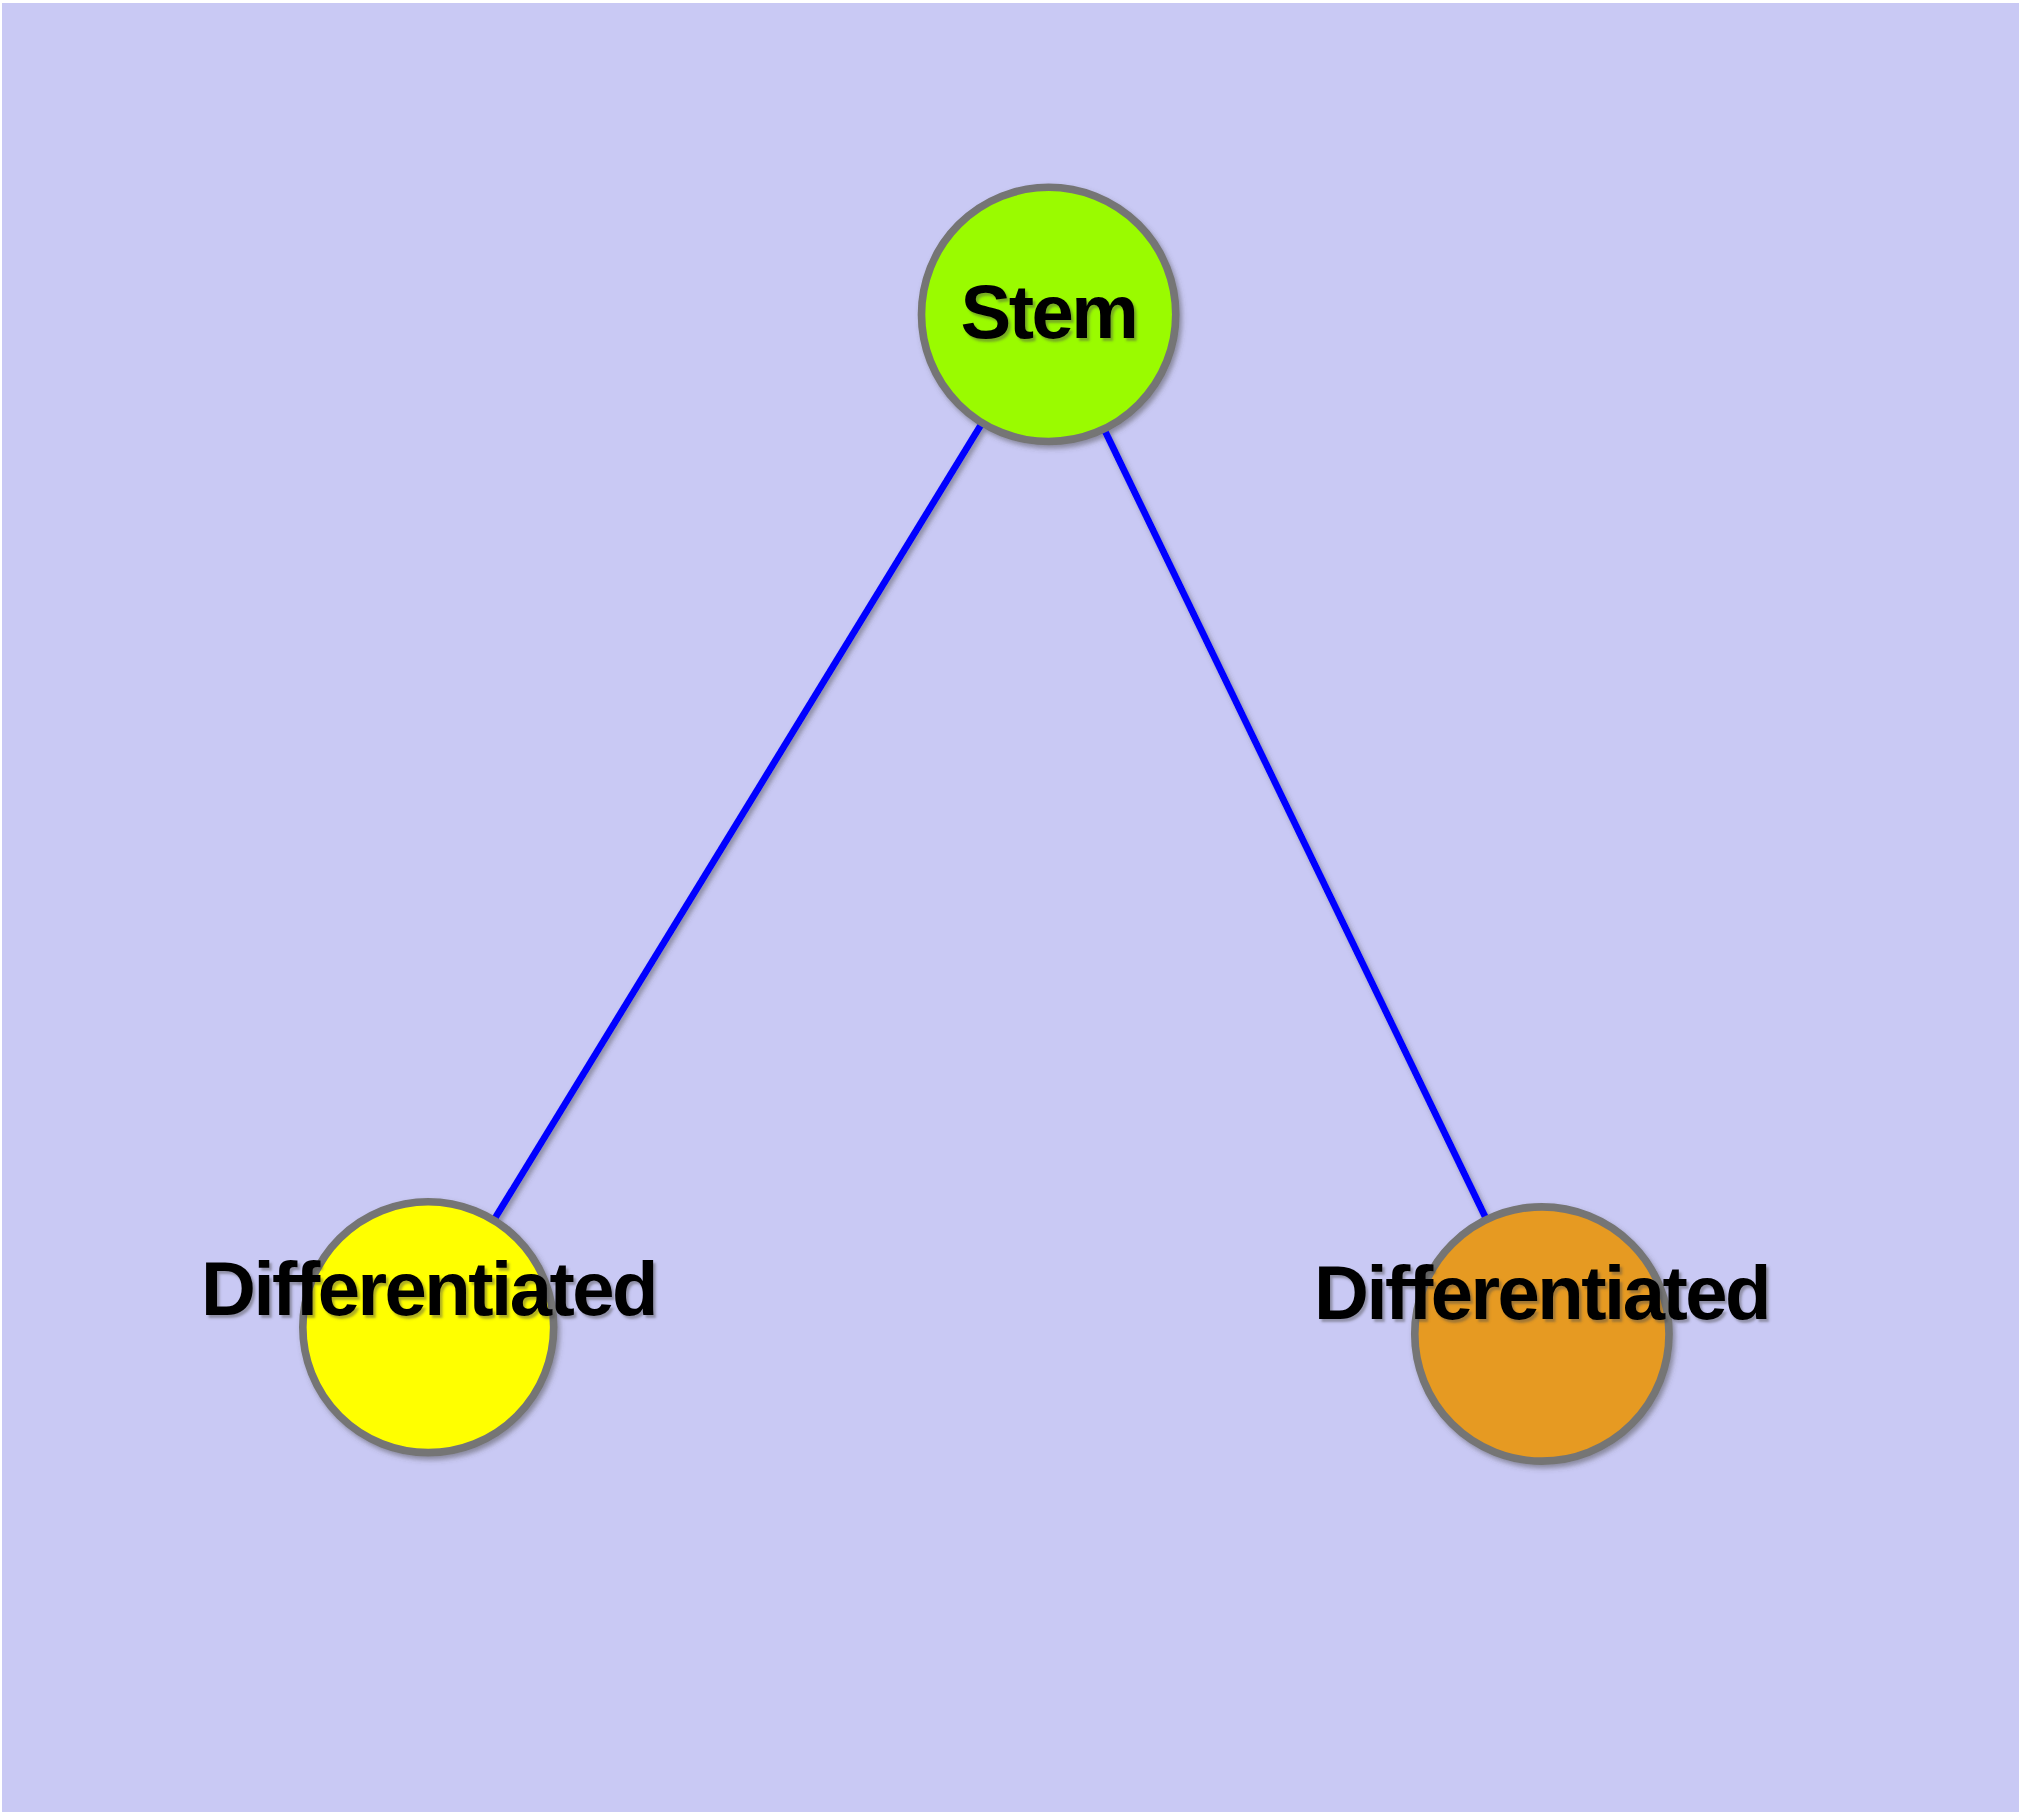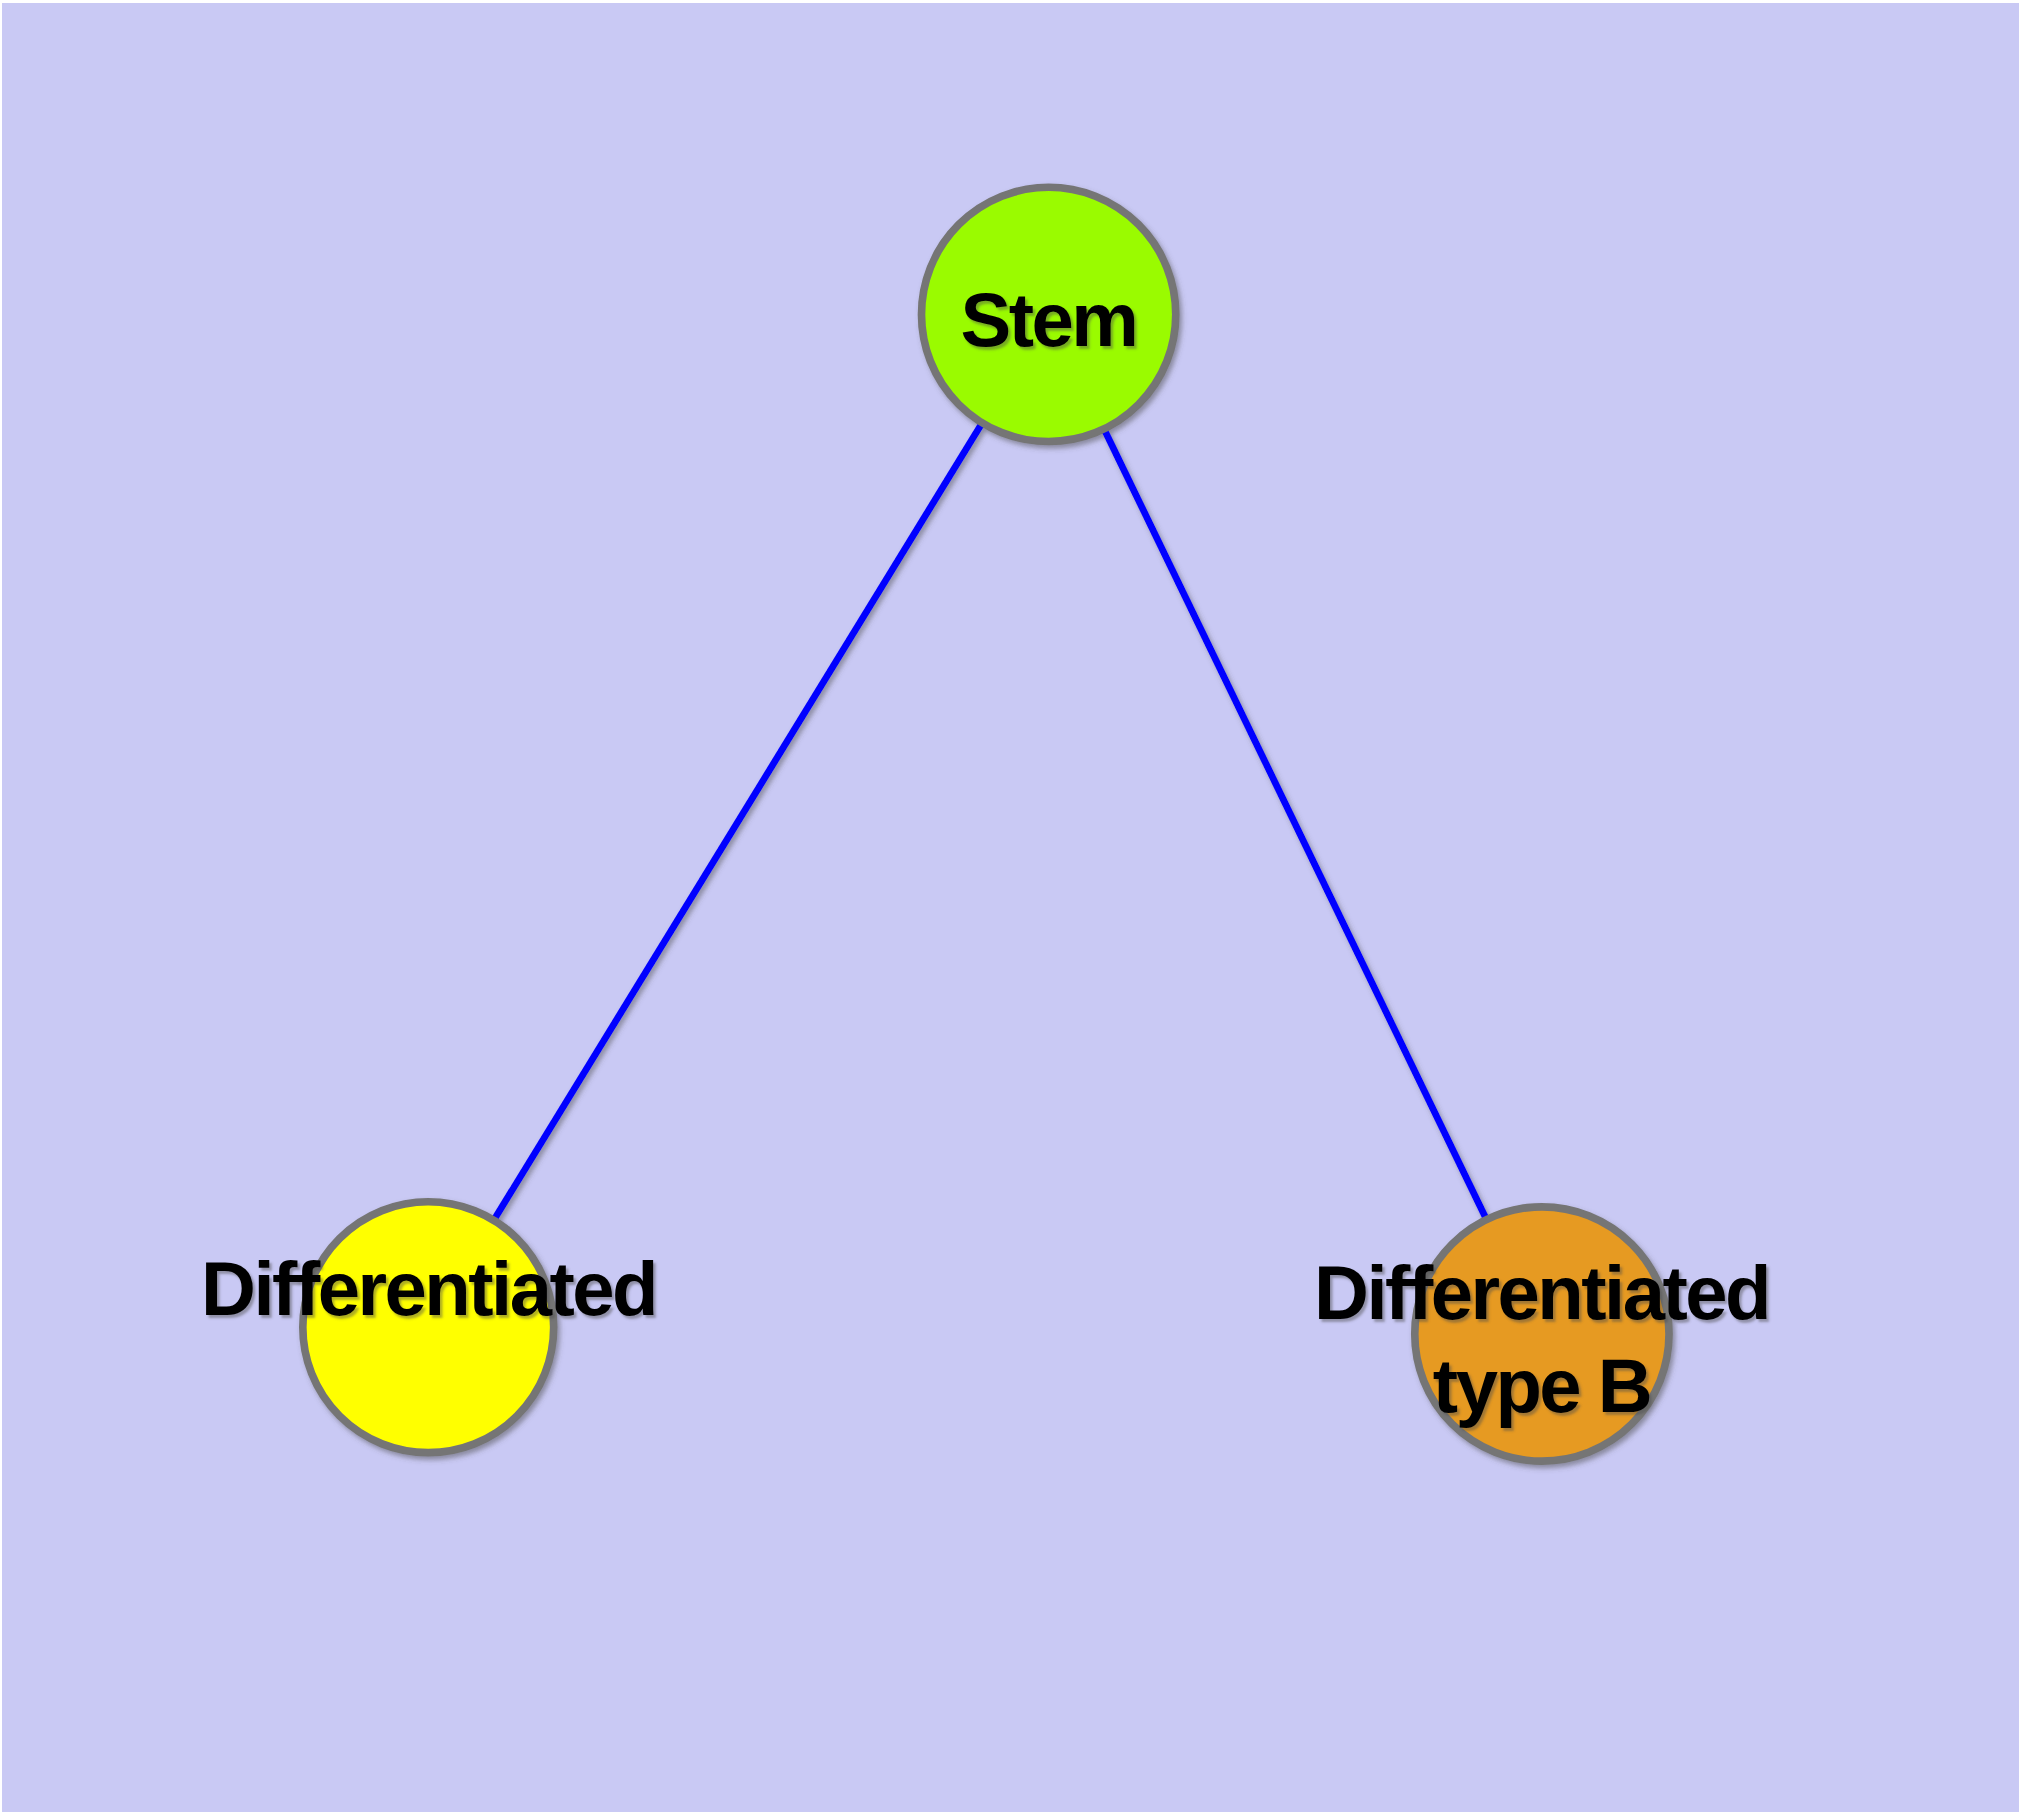--- a/index.html
+++ b/index.html
@@ -64,26 +64,25 @@
     </defs>
     <g filter="url(#shape-shadow)">
       <line x1="1237" y1="371" x2="505" y2="1566" stroke-width="8" stroke="#0000FF"></line>
       <line x1="1237" y1="371" x2="1819" y2="1574" stroke-width="8" stroke="#0000FF"></line>
       <circle cx="1237" cy="371" r="150" fill="#9AFB00"></circle>
       <circle cx="505" cy="1566" r="148" fill="#FFFF00"></circle>
       <circle cx="1819" cy="1574" r="150" fill="#E69A20"></circle>
     </g>
   </svg>
 
-  <div class="node-label" style="left:667px; top:273px;">
+  <div class="node-label" style="left:667px; top:265px;">
     <div>Stem</div>
   </div>
 
   <div class="node-label" style="left:47px; top:1242px;">
     <div>Differentiated</div>
   </div>
 
   <div class="node-label" style="left:1160px; top:1246px;">
     <div>Differentiated</div>
-    <div>type B</div>
   </div>
 </div>
 
 
 </body></html>

